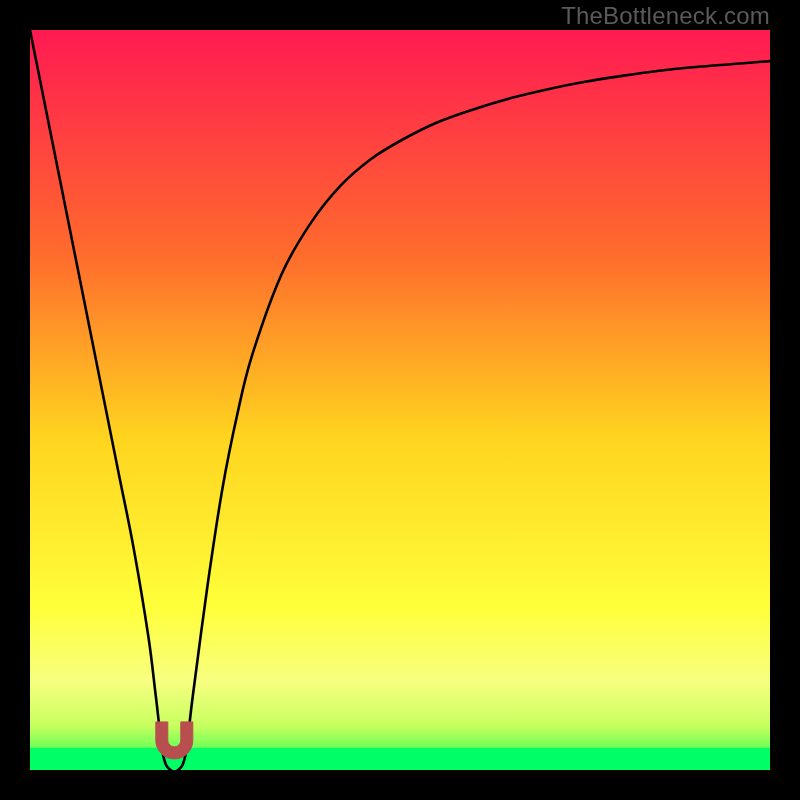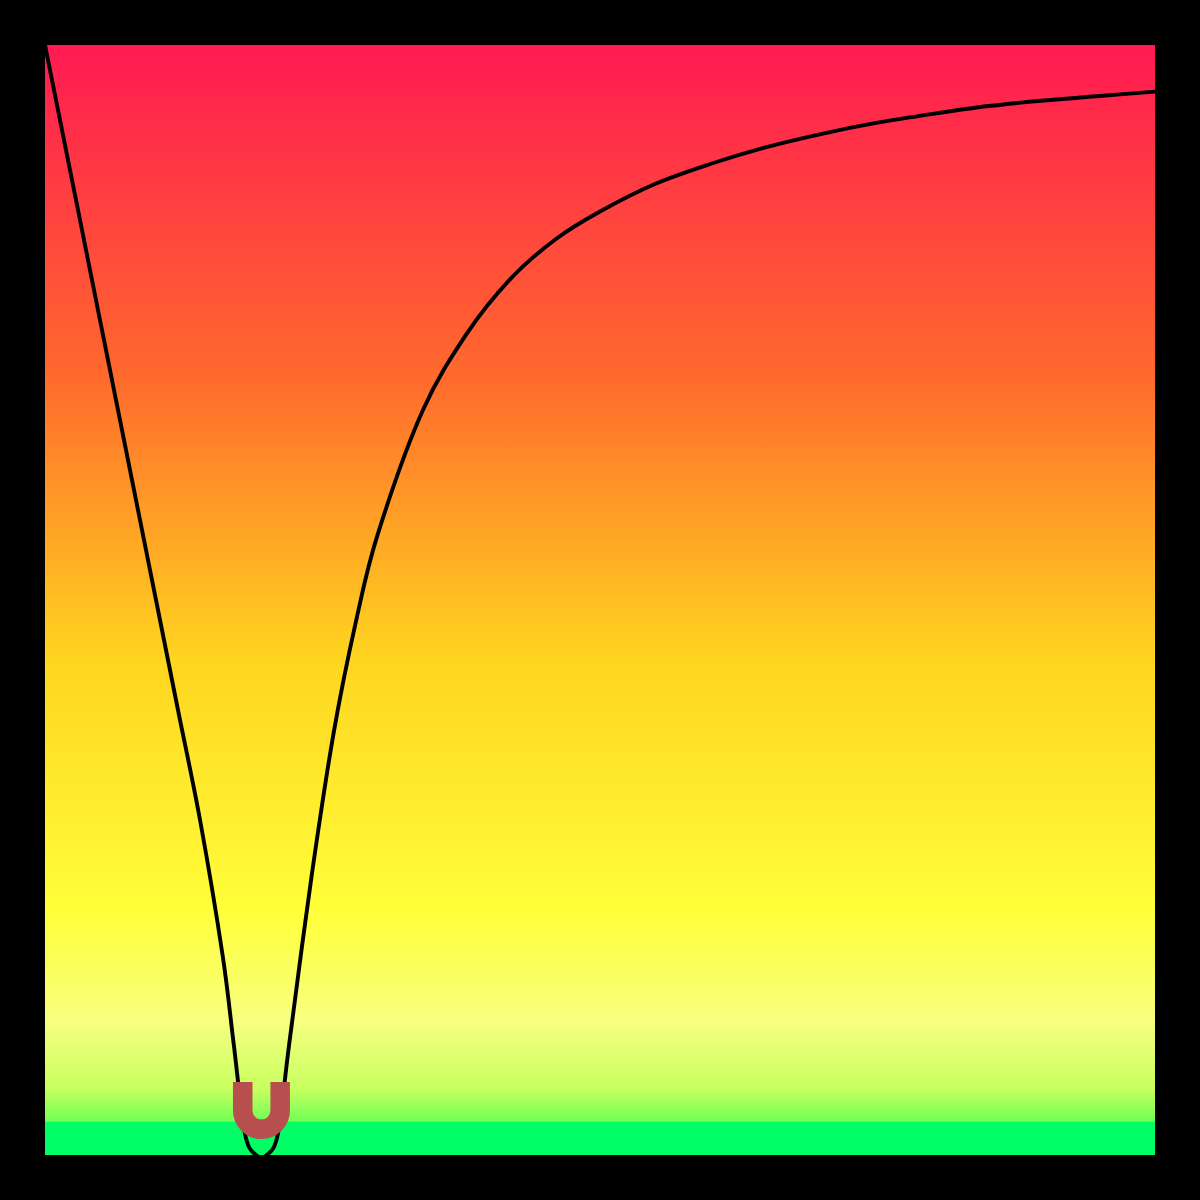--- a/index.html
+++ b/index.html
@@ -34,20 +34,21 @@
     font-size: 24px;
     font-weight: 500;
     letter-spacing: 0.2px;
   }
   svg { display: block; }
 </style>
 </head>
 <body>
 
 <div class="frame">
+  <div class="watermark">TheBottleneck.com</div>
   <div class="plot">
     <svg id="chart-svg" width="740" height="740" viewBox="0 0 740 740" preserveAspectRatio="none">
       <defs>
         <linearGradient id="bg-grad" x1="0" y1="0" x2="0" y2="1">
             <stop offset="0%" stop-color="#ff1a52"></stop>
             <stop offset="30%" stop-color="#ff6a2d"></stop>
             <stop offset="55.00000000000001%" stop-color="#ffd41f"></stop>
             <stop offset="78%" stop-color="#ffff3a"></stop>
             <stop offset="88%" stop-color="#f7ff80"></stop>
             <stop offset="94%" stop-color="#c8ff60"></stop>

